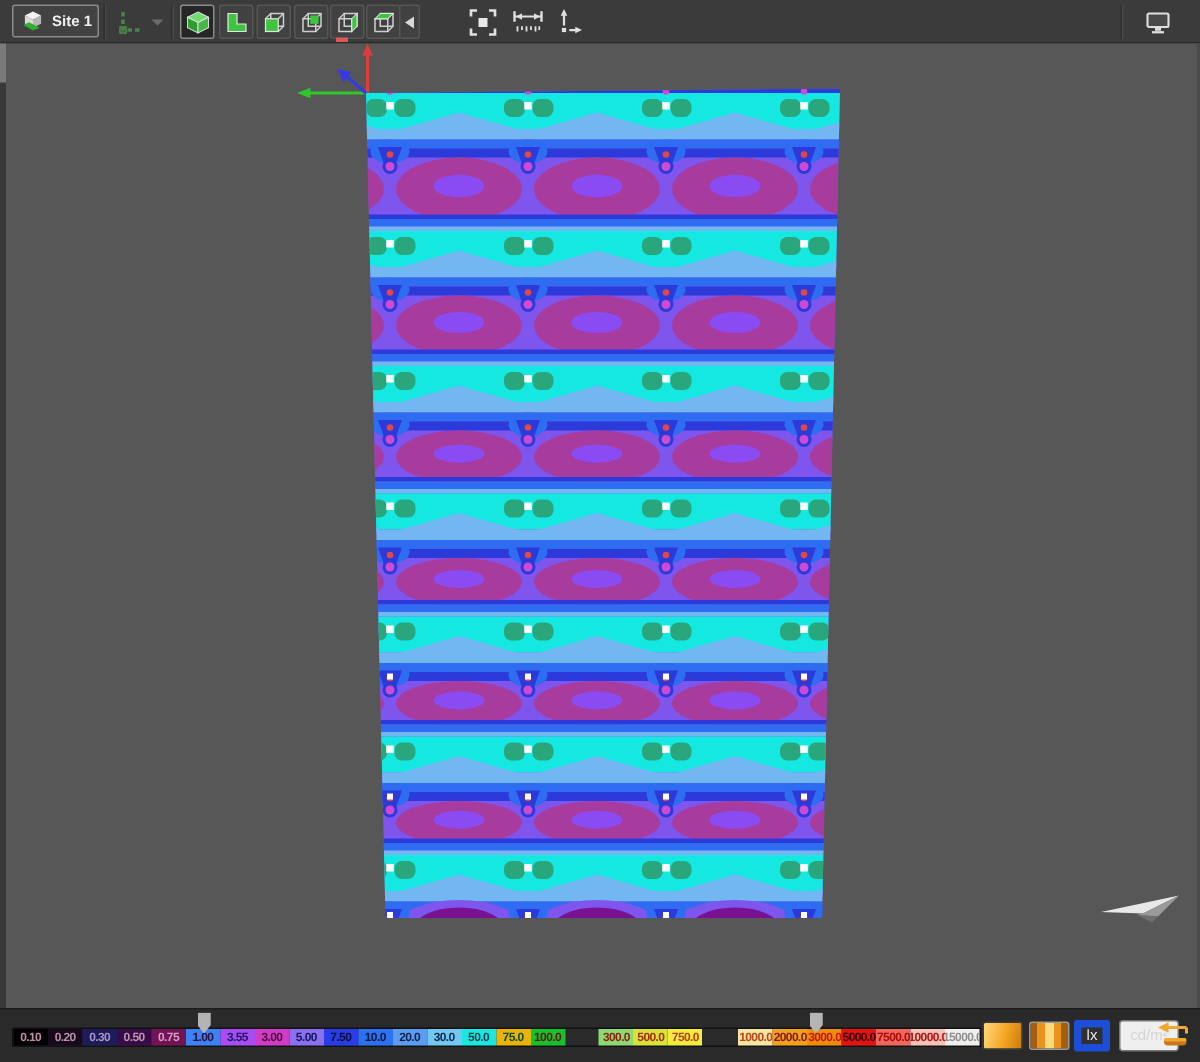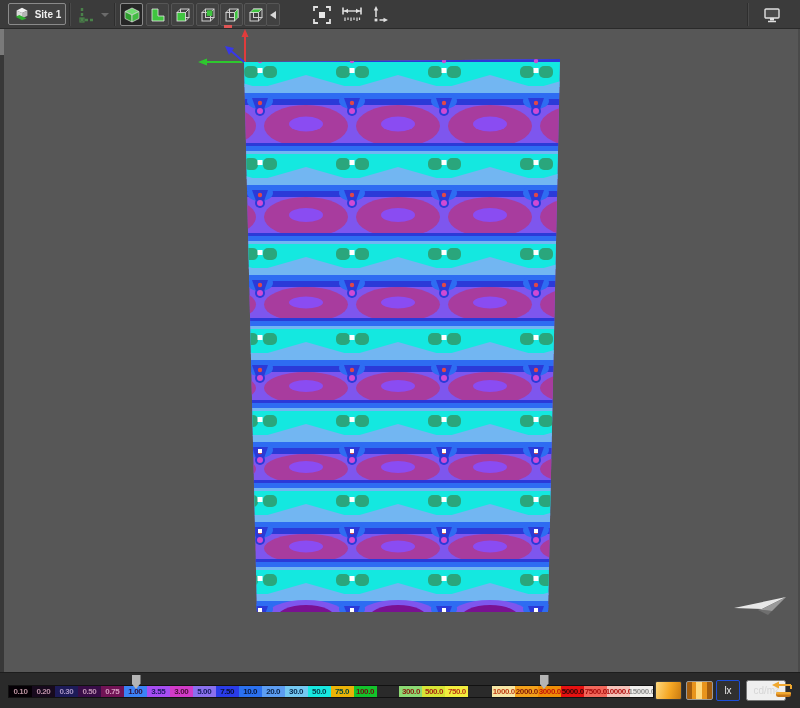--- a/index.html
+++ b/index.html
@@ -27,21 +27,21 @@
   .nav-plane{position:absolute;left:728px;top:565px;}
   
   .bottombar{position:absolute;left:0;top:672px;width:800px;height:36px;background:#2a2a2a;border-top:1px solid #1d1d1d;box-sizing:border-box;}
   .scale{position:absolute;left:8px;top:12px;width:646px;height:13px;display:flex;border:1px solid #111;box-sizing:border-box;}
   .seg{flex:1 1 0;display:flex;align-items:center;justify-content:center;font-size:8px;letter-spacing:-0.4px;white-space:nowrap;overflow:hidden;font-weight:bold;}
   .handle{position:absolute;top:2px;width:9px;height:14px;background:#b4b4b4;clip-path:polygon(0 0,100% 0,100% 60%,50% 100%,0 60%);}
   .grad-btn{position:absolute;top:8px;width:27px;height:19px;border:1px solid #3a3a3a;border-radius:2px;}
   .grad-btn.smooth{left:655px;background:linear-gradient(105deg,#ffd97e 0%,#f5a623 55%,#c97a10 100%);}
   .grad-btn.stepped{left:686px;border:1px solid #9a9a9a;background:linear-gradient(90deg,#a35d0e 0 18%,#e8941c 18% 38%,#ffd97e 38% 62%,#e8941c 62% 82%,#a35d0e 82% 100%);}
   .unit-btn{position:absolute;top:7px;height:21px;display:flex;align-items:center;justify-content:center;color:#e8e8e8;font-size:10px;box-sizing:border-box;}
-  .unit-lx{left:716px;width:24px;border:1px solid #1d4ed8;border-radius:2px;background:#303030;}
+  .unit-lx{left:716px;width:24px;border:5px solid #1d4ed8;border-radius:2px;background:#303030;}
   .unit-cdm2{left:746px;width:40px;color:#d5d5d5;}
   .swap-btn{position:absolute;left:770px;top:7px;width:24px;height:21px;}
 </style>
 </head>
 <body>
 
 <div class="app">
 
   <div class="toolbar">
     <button class="btn site-btn">

